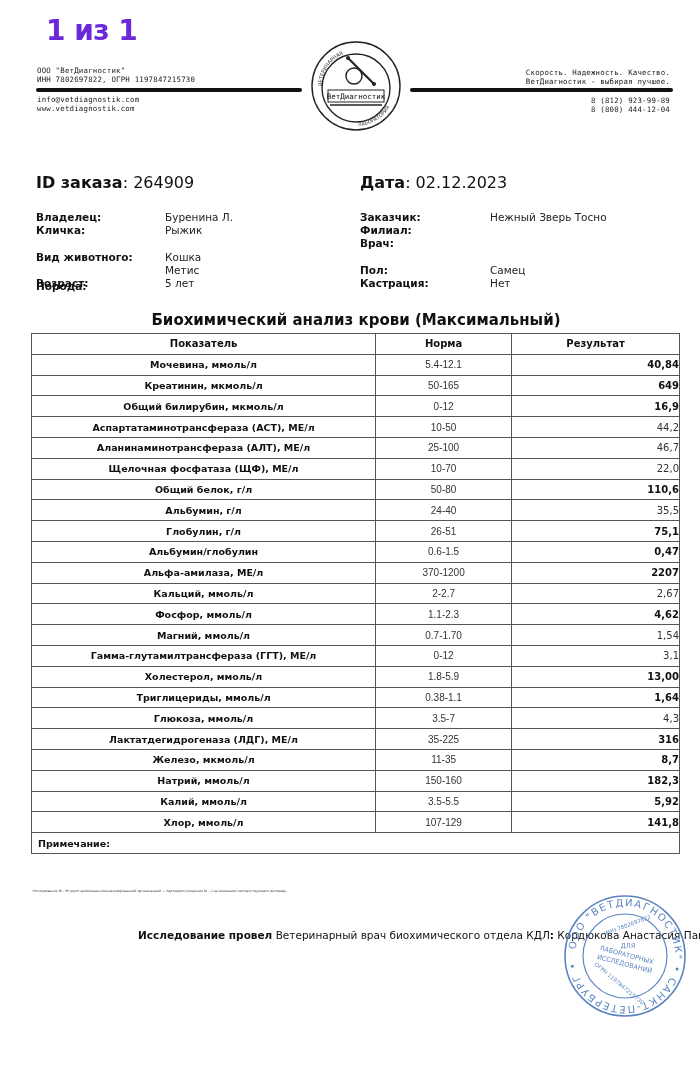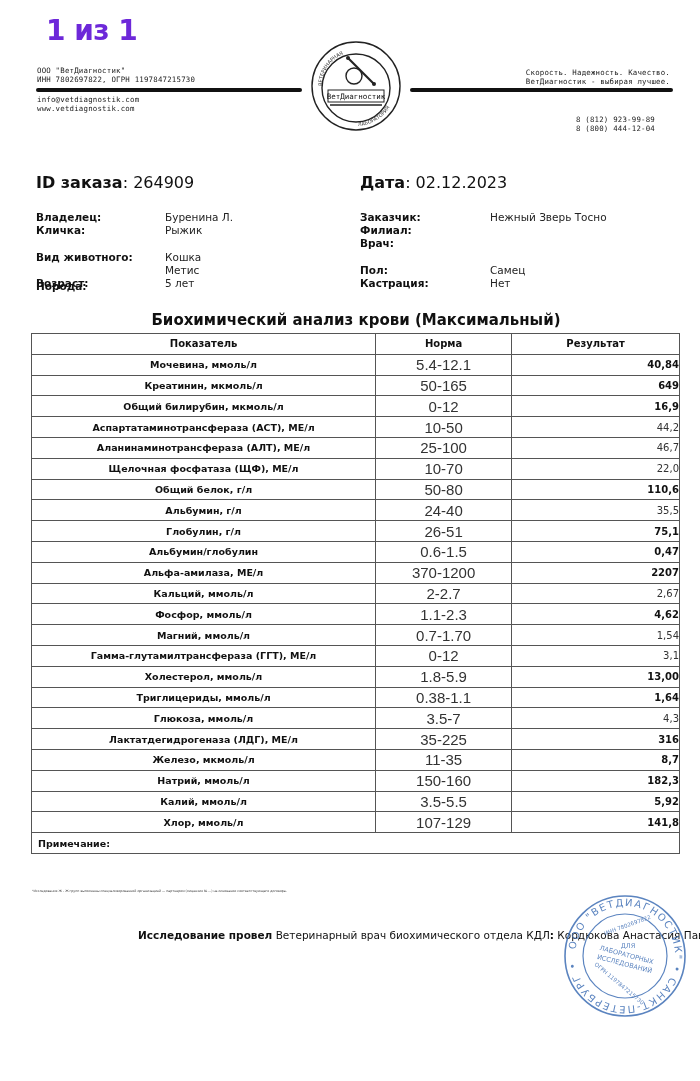--- a/index.html
+++ b/index.html
@@ -5,21 +5,21 @@
   html, body { margin: 0; padding: 0; background: #ffffff; }
   body { width: 700px; height: 1081px; position: relative; overflow: hidden; font-family: "DejaVu Sans", sans-serif; color: #111; }
   .abs { position: absolute; }
 
   .page-counter { left: 46px; top: 14px; font-family: "DejaVu Sans", sans-serif; font-weight: bold; font-size: 28px; color: #6d28d9; letter-spacing: -0.5px; }
 
   .hdr-small { font-family: "DejaVu Sans Mono", monospace; font-size: 7.4px; line-height: 9px; color: #222; letter-spacing: 0.2px; }
   .hdr-left-top { left: 37px; top: 66px; }
   .hdr-left-bottom { left: 37px; top: 95px; }
   .hdr-right-top { right: 30px; top: 68px; text-align: right; }
-  .hdr-right-bottom { right: 45px; top: 96px; text-align: left; margin-top: 19px; }
+  .hdr-right-bottom { right: 30px; top: 96px; text-align: left; }
 
   .rule { height: 4px; background: #111; border-radius: 2px; }
   .rule-left { left: 36px; top: 88px; width: 266px; }
   .rule-right { left: 410px; top: 88px; width: 263px; }
 
   .logo { left: 308px; top: 38px; width: 96px; height: 96px; }
 
   .order-line { font-size: 16px; }
   .order-line b { font-weight: bold; }
   .order-id { left: 36px; top: 173px; }
@@ -27,21 +27,21 @@
 
   .info-label { font-size: 10.5px; font-weight: bold; line-height: 13px; }
   .info-value { font-size: 10.5px; line-height: 13px; color: #222; }
 
   .title { left: 0; width: 712px; top: 311px; text-align: center; font-weight: bold; font-size: 15px; }
 
   table.results { position: absolute; left: 31px; top: 333px; width: 649px; border-collapse: collapse; font-size: 9.5px; }
   table.results td, table.results th { border: 1.5px solid #555; text-align: center; height: 19.8px; padding: 0; }
   table.results th { font-weight: bold; font-size: 10px; }
   table.results td.name { font-weight: bold; }
-  table.results td.norm { color: #333; font-family: "Liberation Sans", sans-serif; font-size: 15px; }
+  table.results td.norm { color: #333; font-family: "Liberation Sans", sans-serif; font-size: 10px; }
   table.results td.res { font-family: "DejaVu Sans", sans-serif; font-size: 10px; color: #333; text-align: right; }
   table.results td.res.flag { font-weight: bold; color: #111; }
   table.results td.note { text-align: left; padding-left: 6px; font-weight: bold; height: 20px; }
   .col1 { width: 345px; } .col2 { width: 136px; } .col3 { width: 168px; }
 
   .footnote { left: 32px; top: 889px; font-size: 3.2px; color: #333; white-space: nowrap; }
   .signature { left: 138px; top: 929px; font-size: 10.5px; white-space: nowrap; }
   .signature b { font-weight: bold; }
 
   .stamp { left: 562px; top: 893px; width: 126px; height: 126px; opacity: 0.85; }

